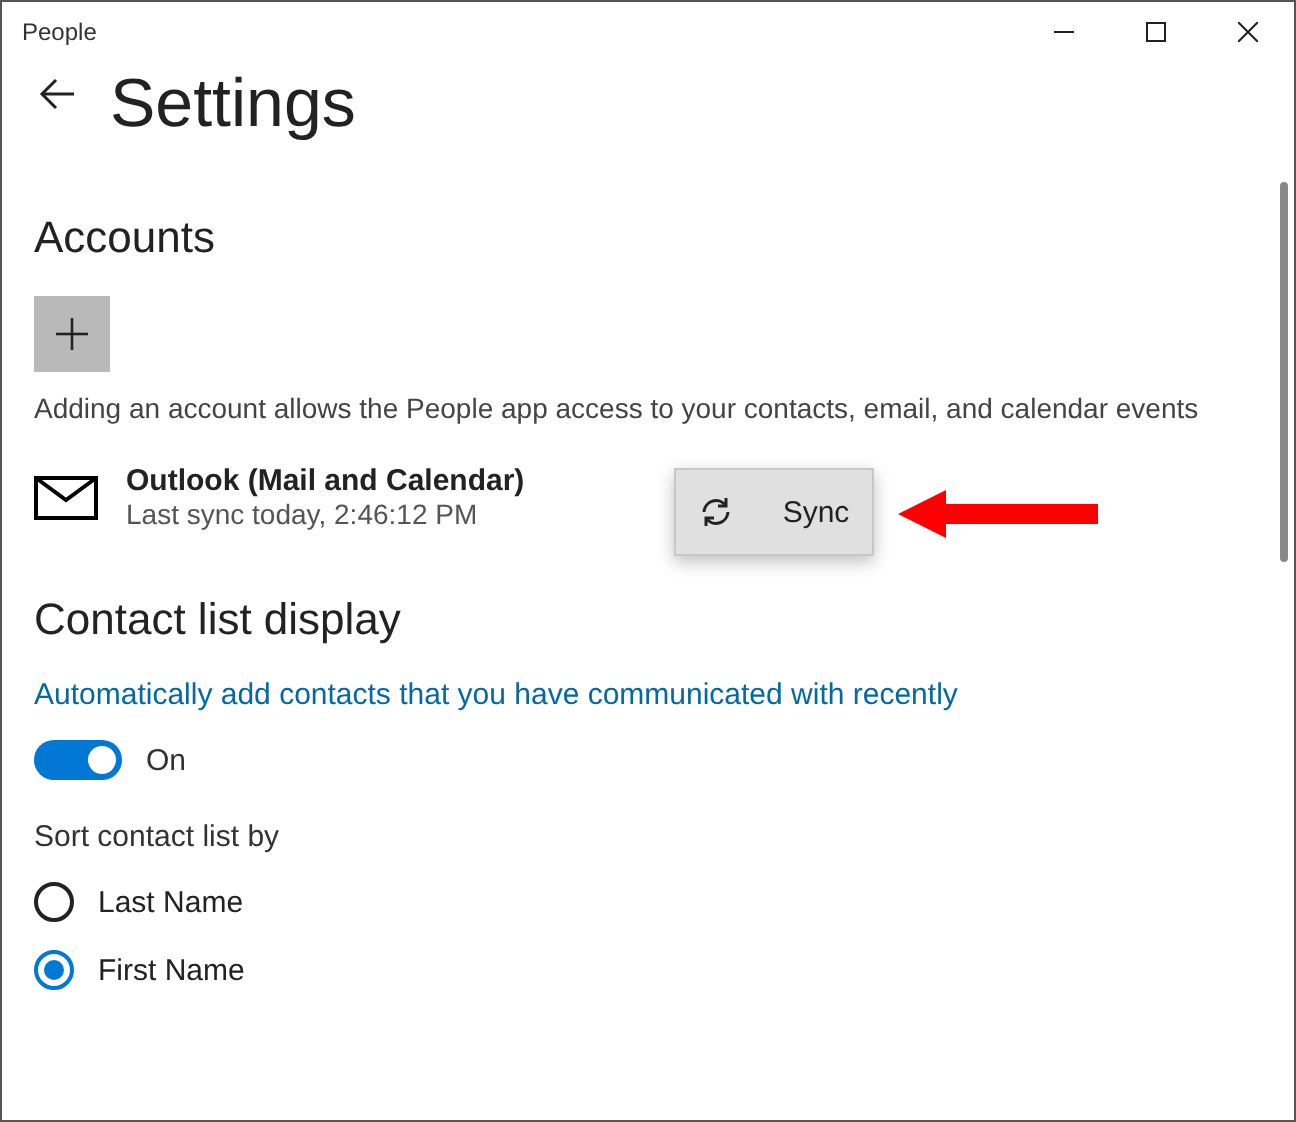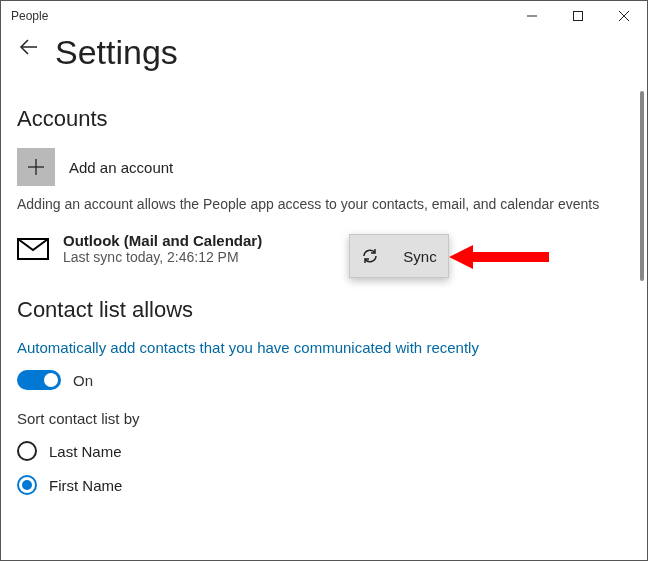--- a/index.html
+++ b/index.html
@@ -26,21 +26,21 @@
     .helptext { font-size: 14px; color: #444; margin-bottom: 20px; }
 
     .acct-row { display: flex; align-items: flex-start; position: relative; }
     .mailicon { margin-top: 6px; margin-right: 14px; }
     .acct-text { }
     .acct-name { font-size: 15px; font-weight: 600; color: #222; }
     .acct-email-wrap { font-size: 14px; color: #555; }
     .redact { display:inline-block; width:110px; height:12px; background: linear-gradient(90deg,#e2e2e2,#f6f6f6); border-radius:2px; vertical-align: middle; margin-right:2px;}
     .acct-sync { font-size: 14px; color: #555; }
 
-    .syncbtn { position: absolute; left: 332px; top: 2px; width: 100px; height: 44px; background: #e0e0e0; border: 1px solid #c7c7c7; box-shadow: 0 3px 8px rgba(0,0,0,0.25); display: flex; align-items: center; justify-content: center; gap: 24px; font-size: 15px; color: #222; }
+    .syncbtn { position: absolute; left: 320px; top: 2px; width: 100px; height: 44px; background: #e0e0e0; border: 1px solid #c7c7c7; box-shadow: 0 3px 8px rgba(0,0,0,0.25); display: flex; align-items: center; justify-content: center; gap: 24px; font-size: 15px; color: #222; }
 
     .arrow { position: absolute; left: 432px; top: 10px; }
 
     .bodytext { font-size: 15px; color: #0369a1; margin-top: 4px; }
 
     .toggle-row { display: flex; align-items: center; margin-top: 14px; gap: 12px; }
     .toggle { width: 44px; height: 20px; border-radius: 10px; background: #0078d4; position: relative; }
     .knob { position: absolute; right: 3px; top: 3px; width: 14px; height: 14px; background: #fff; border-radius: 50%; }
     .togglelbl { font-size: 15px; color: #333; }
 
@@ -93,21 +93,20 @@
 
   <div class="section-h">Accounts</div>
 
   <div class="addacct">
     <div class="addbox">
       <svg width="18" height="18">
           <line x1="9" y1="1" x2="9" y2="17" stroke="#222" stroke-width="1.3"></line>
           <line x1="1" y1="9" x2="17" y2="9" stroke="#222" stroke-width="1.3"></line>
         </svg>
     </div>
-    <span class="addlbl">Add an account</span>
   </div>
 
   <div class="helptext">Adding an account allows the People app access to your contacts, email, and calendar events</div>
 
   <div class="acct-row">
     <div class="mailicon">
       <svg width="32" height="22">
           <rect x="1" y="1" width="30" height="20" fill="none" stroke="#000" stroke-width="2"></rect>
           <polyline points="1,1 16,12 31,1" fill="none" stroke="#000" stroke-width="2"></polyline>
         </svg>
@@ -127,21 +126,21 @@
       <span>Sync</span>
     </div>
 
     <div class="arrow">
       <svg width="100" height="30">
           <polygon points="0,15 24,3 24,10 100,10 100,20 24,20 24,27" fill="#ff0000"></polygon>
         </svg>
     </div>
   </div>
 
-  <div class="section-h" style="margin-top:32px">Contact list allows</div>
+  <div class="section-h" style="margin-top:32px">Contact list display</div>
 
   <div class="bodytext">Automatically add contacts that you have communicated with recently</div>
 
   <div class="toggle-row">
     <div class="toggle">
         <div class="knob"></div>
       </div>
     <span class="togglelbl">On</span>
   </div>
 

